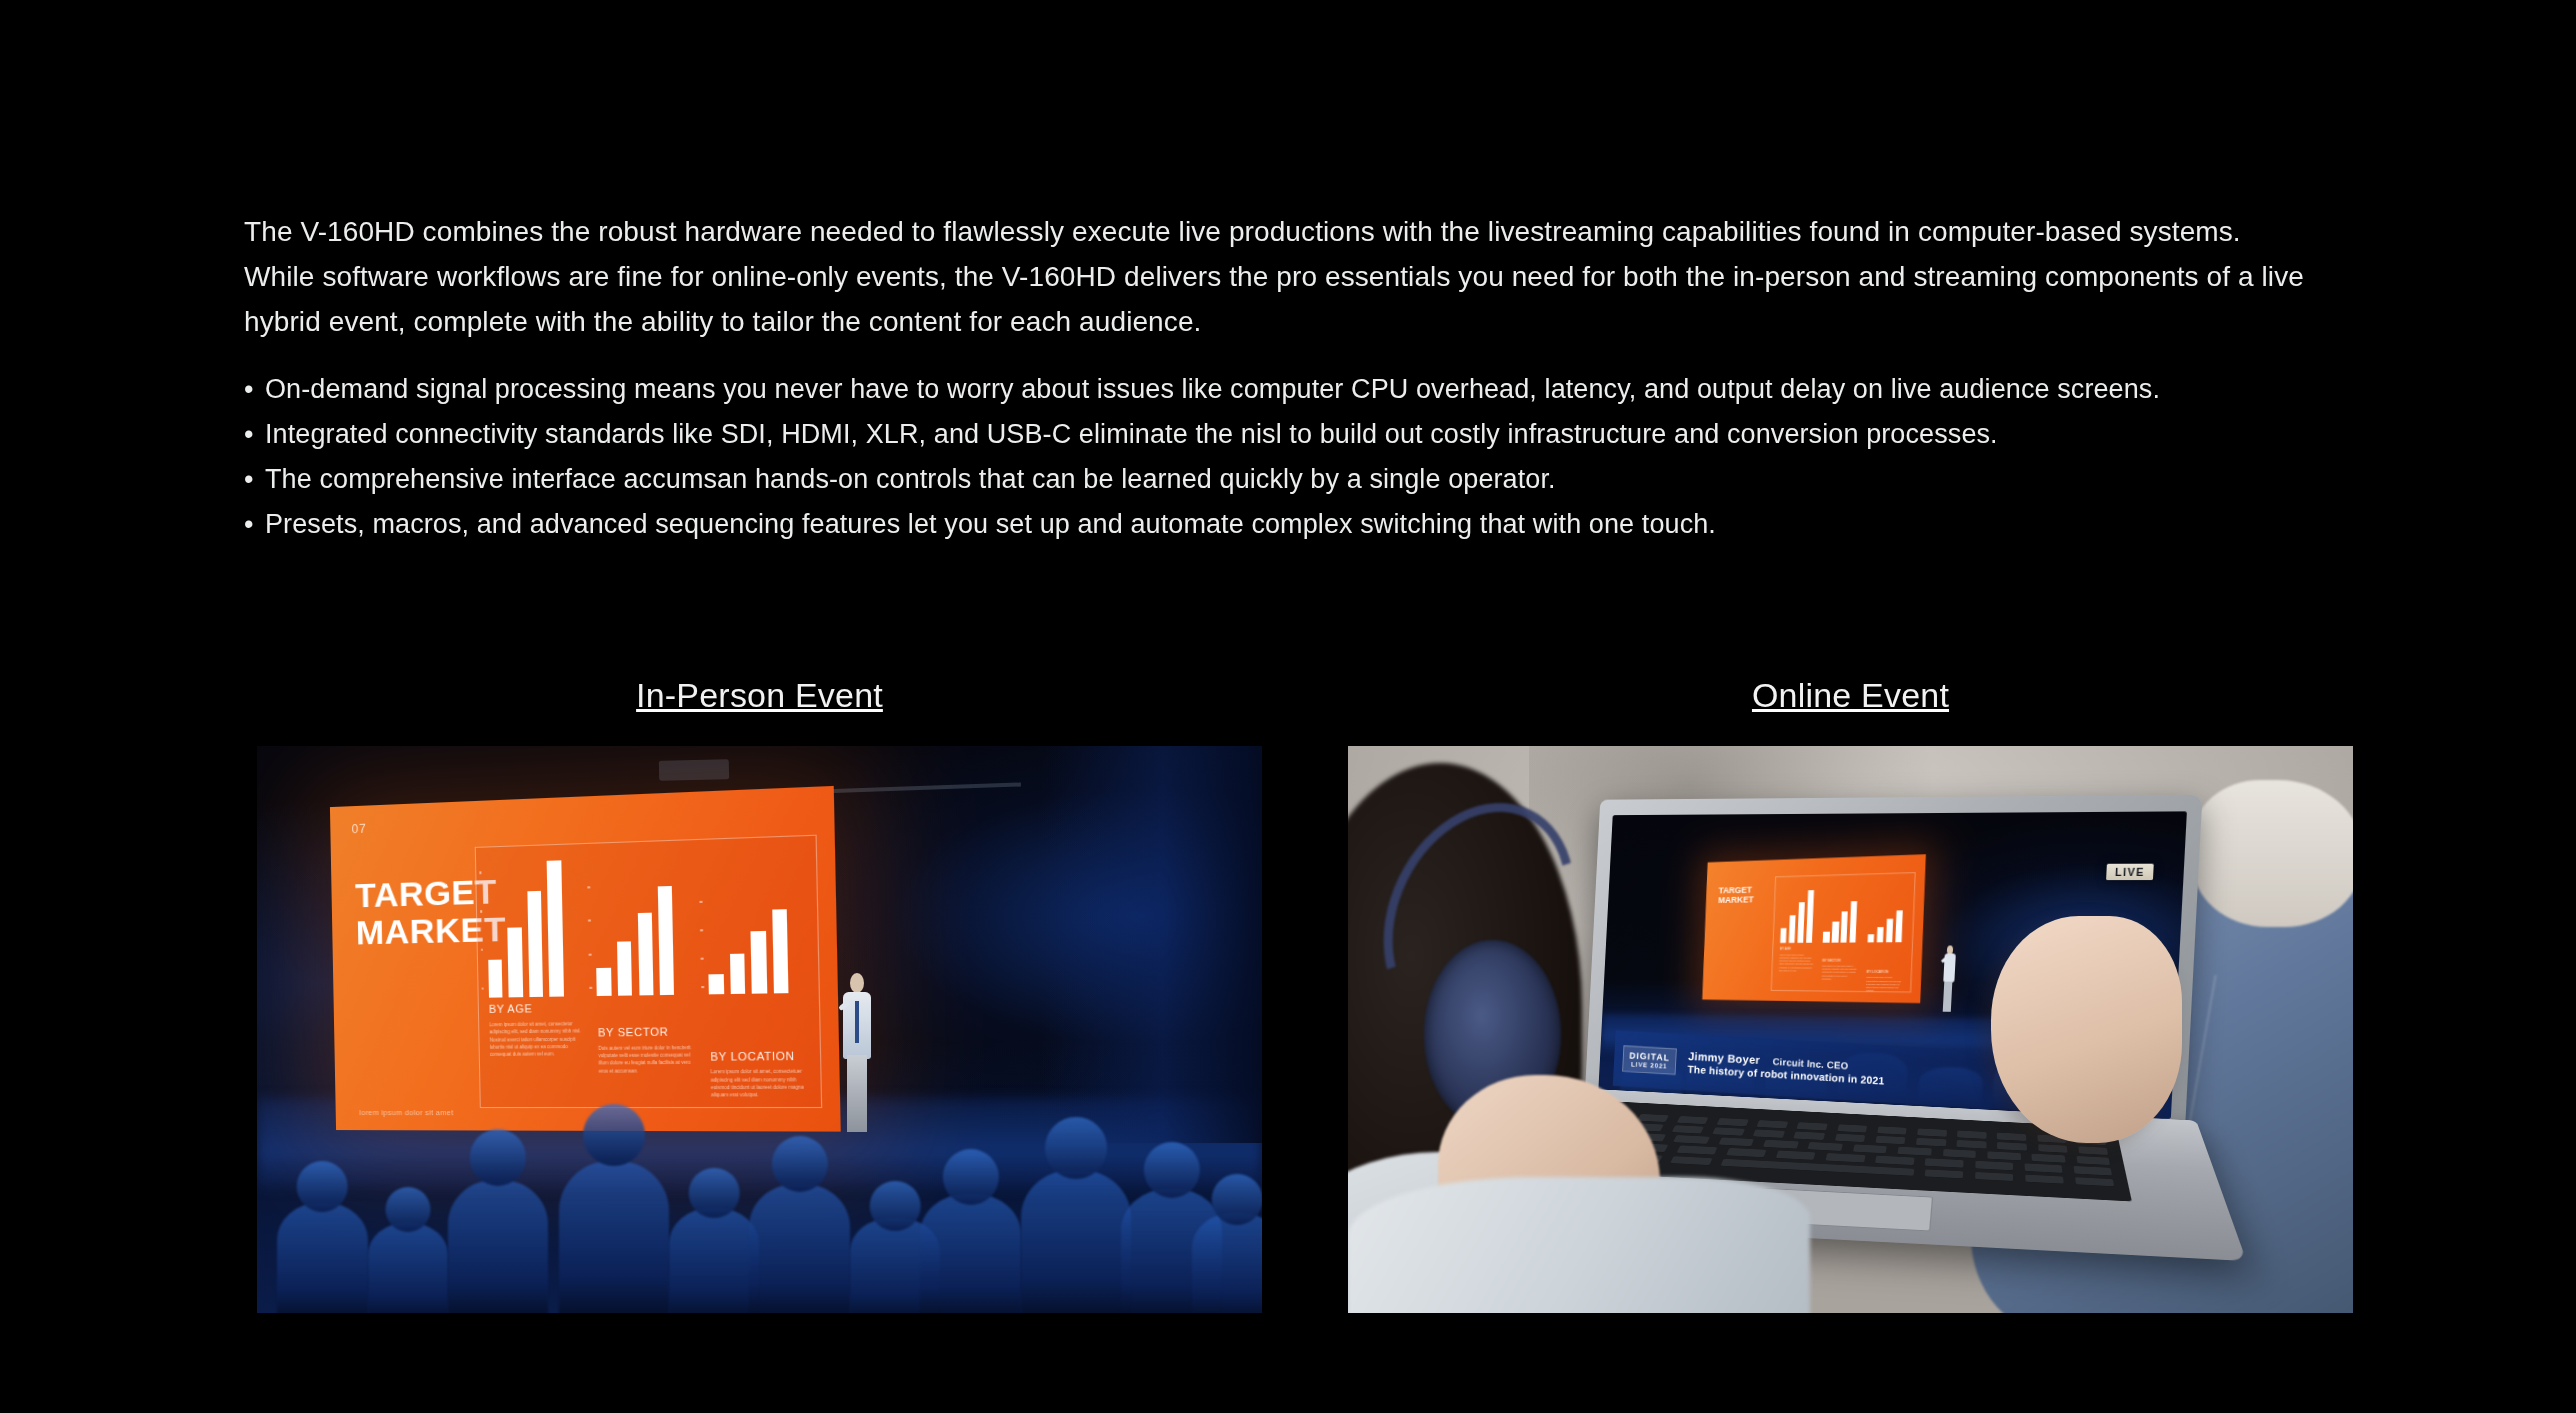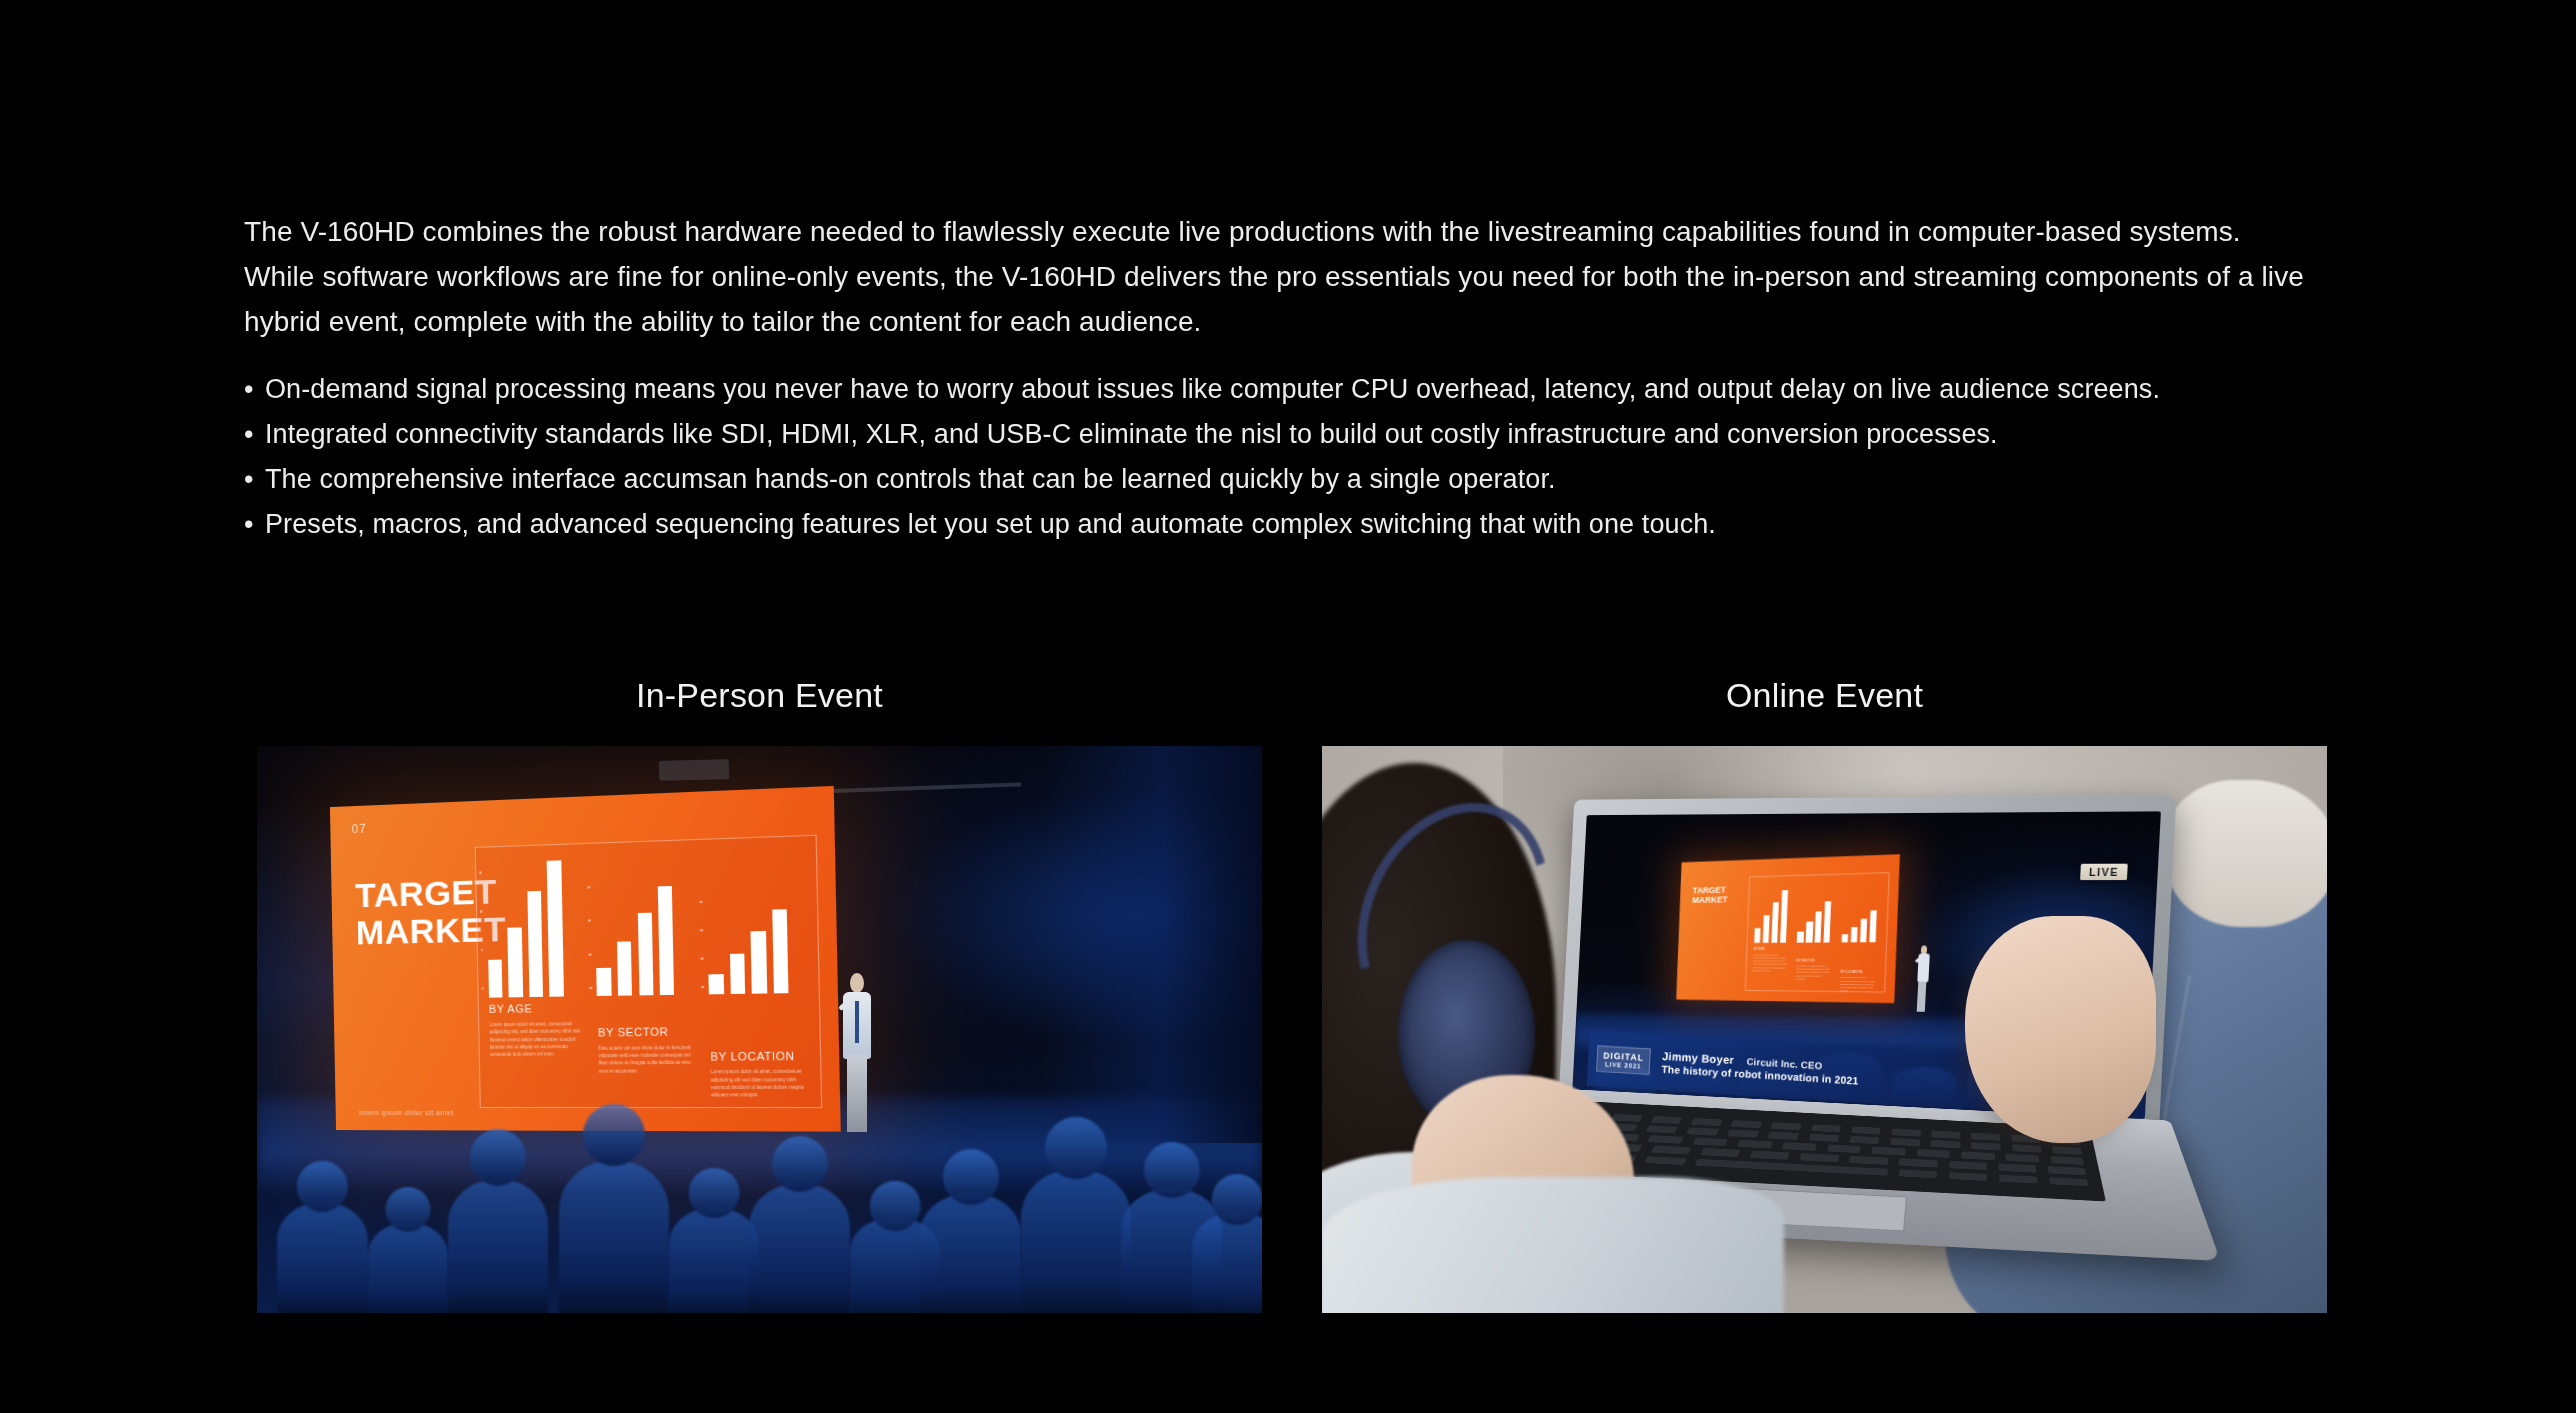--- a/index.html
+++ b/index.html
@@ -76,21 +76,22 @@
     font-size: 27px;
   }
 
   
   .events {
     position: absolute;
     left: 257px;
     top: 676px;
     width: 2077px;
     display: flex;
-    gap: 60px;
+    gap: 86px;
+    text-decoration: underline;
   }
 
   .event-col { width: 1005px; }
 
   .event-heading {
     text-align: center;
     font-size: 34px;
     font-weight: 400;
     color: #f2f2f2;
     letter-spacing: 0.2px;

